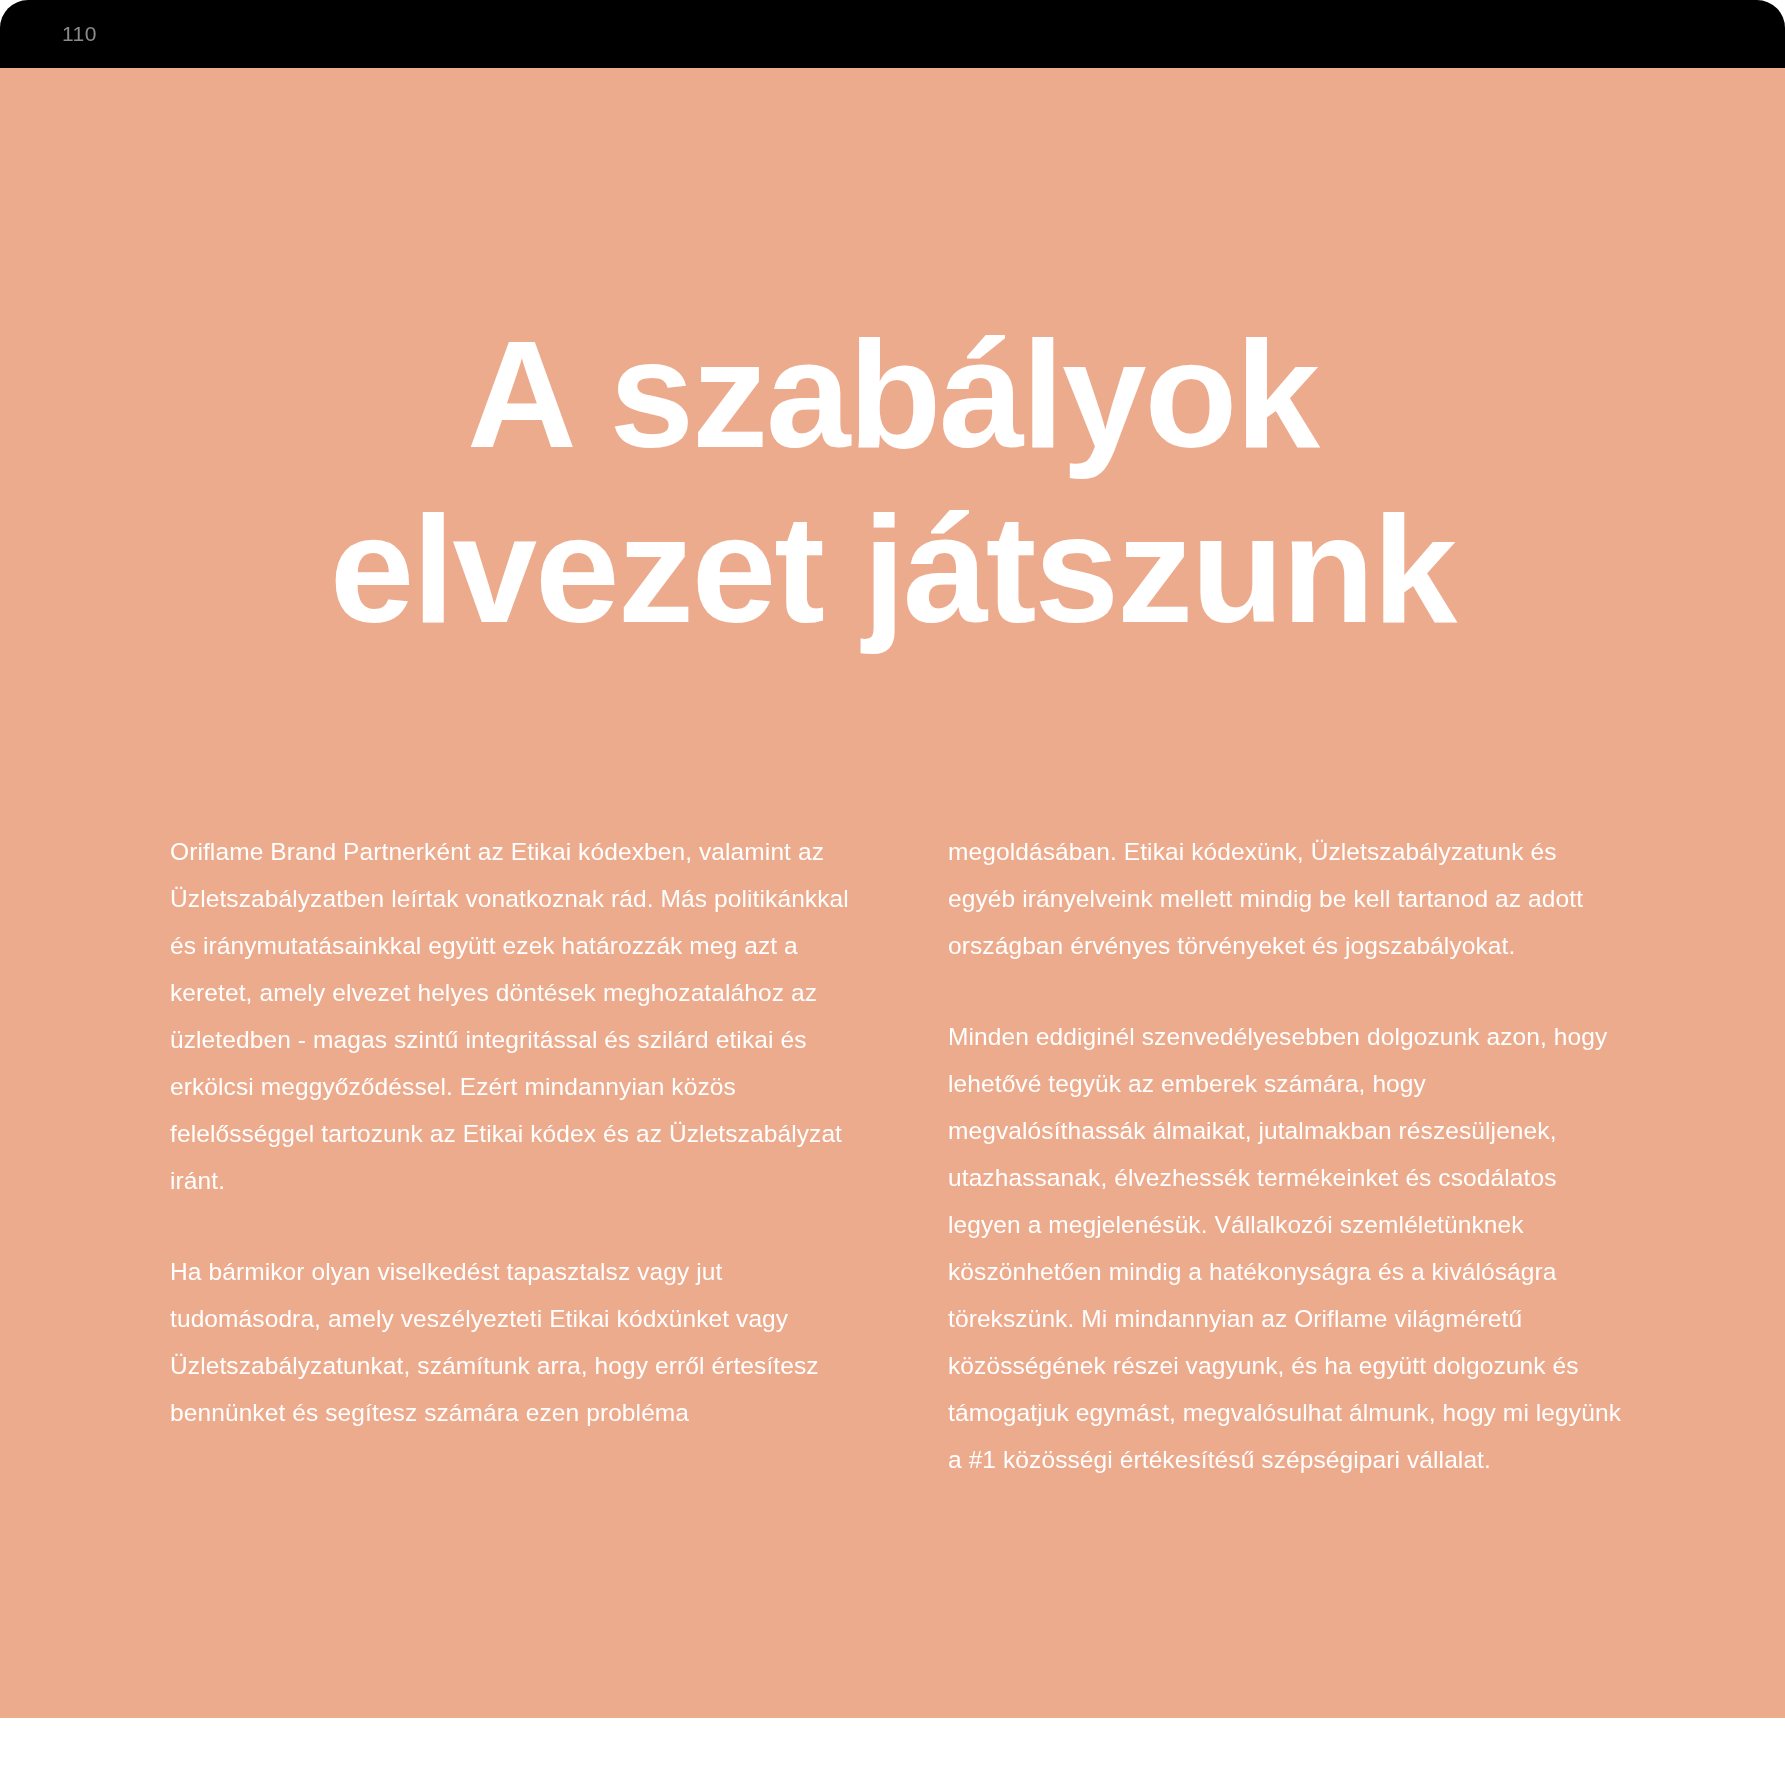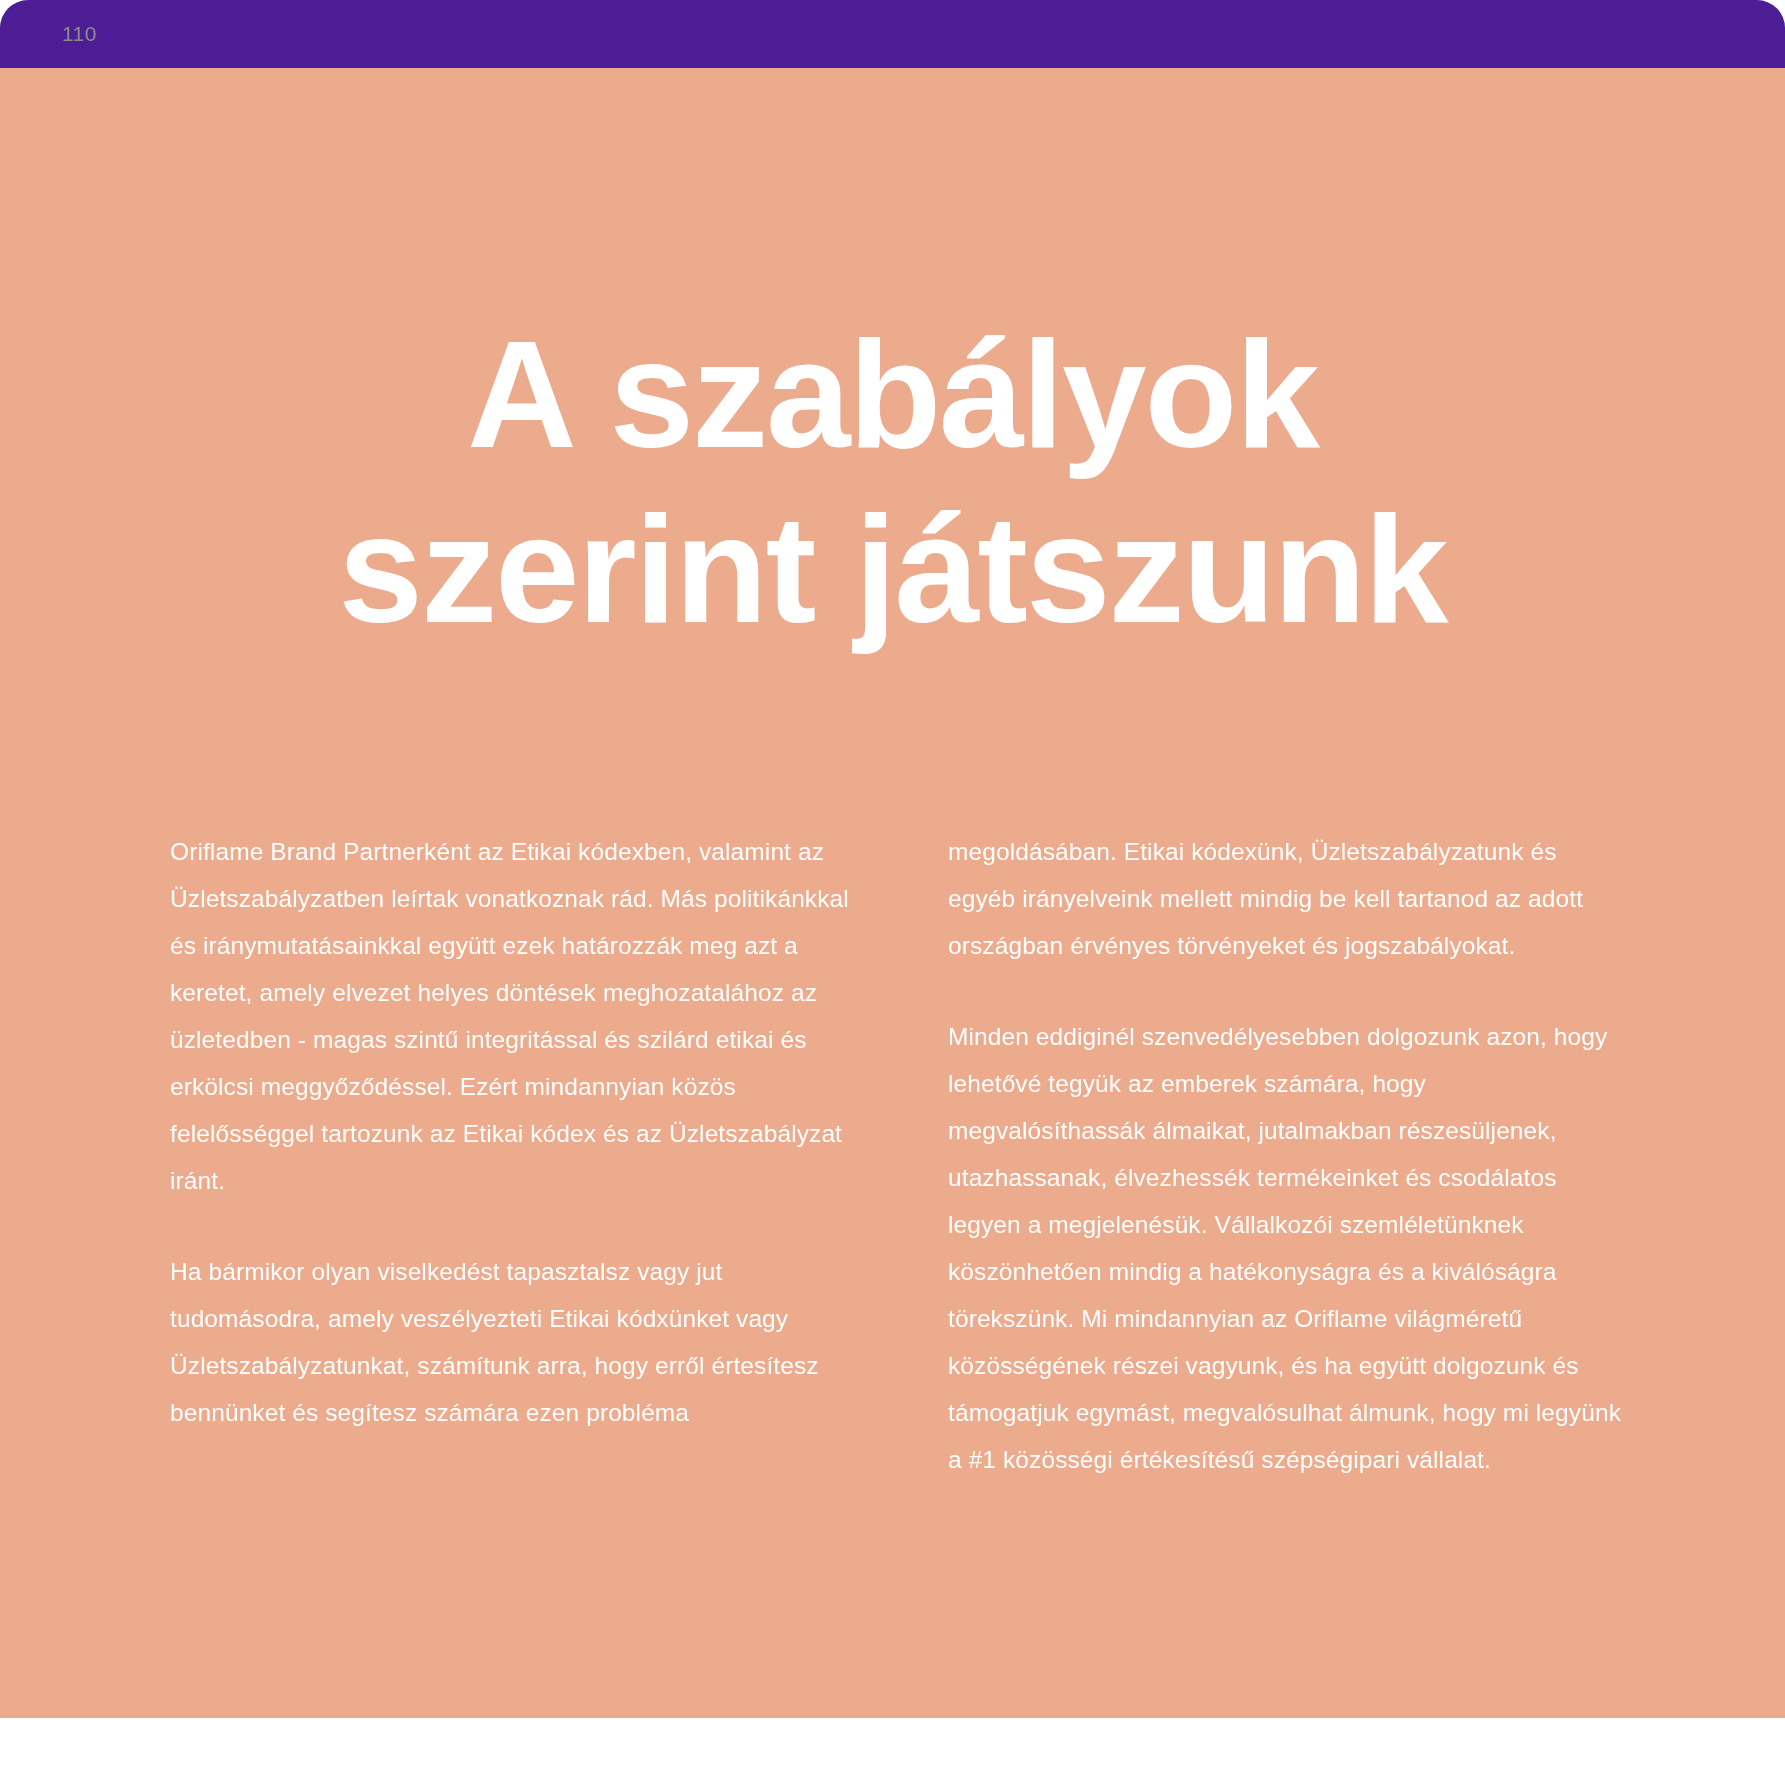--- a/index.html
+++ b/index.html
@@ -10,21 +10,21 @@
     width: 1785px;
     height: 1785px;
     background: #ffffff;
     font-family: "Liberation Sans", sans-serif;
     overflow: hidden;
   }
   .page {
     position: relative;
     width: 1785px;
     height: 1579px;
-    background: #4c1d95;
+    background: #000000;
     box-sizing: border-box;
     border-radius: 28px;
   }
   .page-number {
     position: absolute;
     top: 22px;
     left: 62px;
     font-size: 21px;
     color: #8b8b8b;
     letter-spacing: 0.5px;
@@ -82,21 +82,21 @@
 <body>
 
 <div class="page">
 
   <div class="page-number">110</div>
 
   <div class="panel">
 
     <div class="headline">
       <span class="line">A szabályok</span>
-      <span class="line">szerint játszunk</span>
+      <span class="line">elvezet játszunk</span>
     </div>
 
     <div class="columns">
       <div class="col">
         <p>Oriflame Brand Partnerként az Etikai kódexben, valamint az Üzletszabályzatben leírtak vonatkoznak rád. Más politikánkkal és iránymutatásainkkal együtt ezek határozzák meg azt a keretet, amely elvezet helyes döntések meghozatalához az üzletedben - magas szintű integritással és szilárd etikai és erkölcsi meggyőződéssel. Ezért mindannyian közös felelősséggel tartozunk az Etikai kódex és az Üzletszabályzat iránt.</p>
         <p>Ha bármikor olyan viselkedést tapasztalsz vagy jut tudomásodra, amely veszélyezteti Etikai kódxünket vagy Üzletszabályzatunkat, számítunk arra, hogy erről értesítesz bennünket és segítesz számára ezen probléma</p>
       </div>
       <div class="col">
         <p>megoldásában. Etikai kódexünk, Üzletszabályzatunk és egyéb irányelveink mellett mindig be kell tartanod az adott országban érvényes törvényeket és jogszabályokat.</p>
         <p>Minden eddiginél szenvedélyesebben dolgozunk azon, hogy lehetővé tegyük az emberek számára, hogy megvalósíthassák álmaikat, jutalmakban részesüljenek, utazhassanak, élvezhessék termékeinket és csodálatos legyen a megjelenésük. Vállalkozói szemléletünknek köszönhetően mindig a hatékonyságra és a kiválóságra törekszünk. Mi mindannyian az Oriflame világméretű közösségének részei vagyunk, és ha együtt dolgozunk és támogatjuk egymást, megvalósulhat álmunk, hogy mi legyünk a #1 közösségi értékesítésű szépségipari vállalat.</p>

